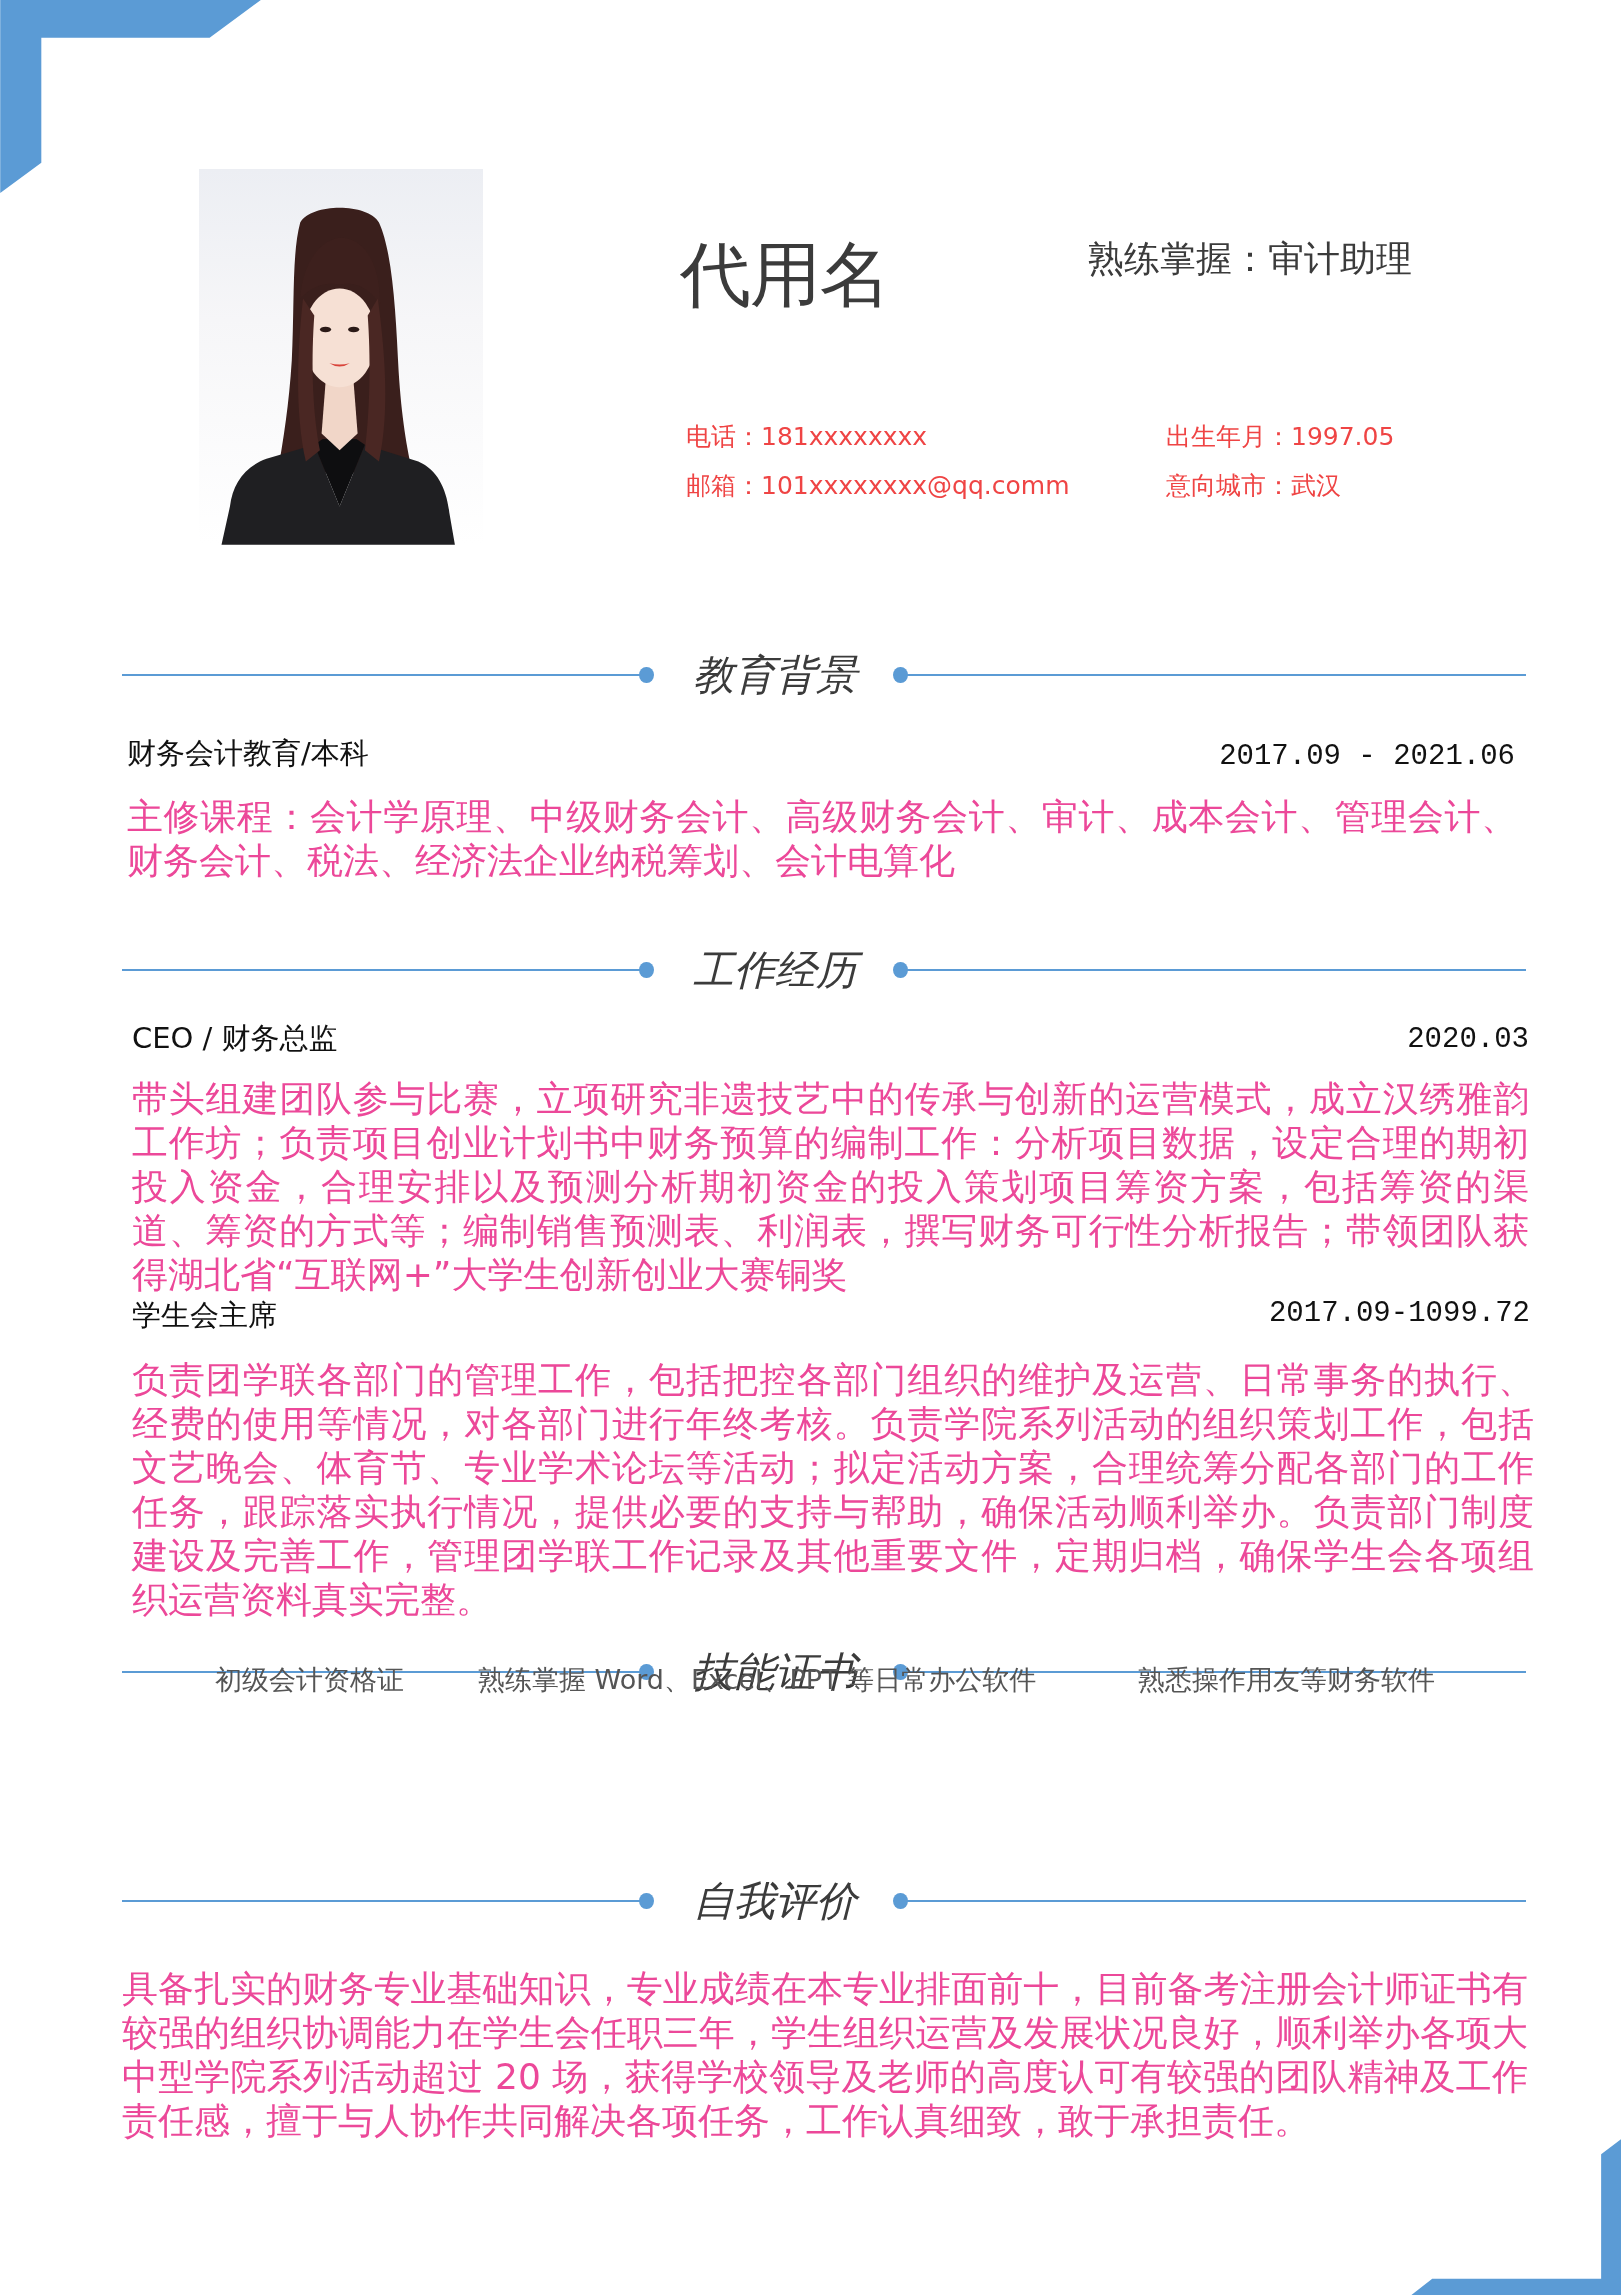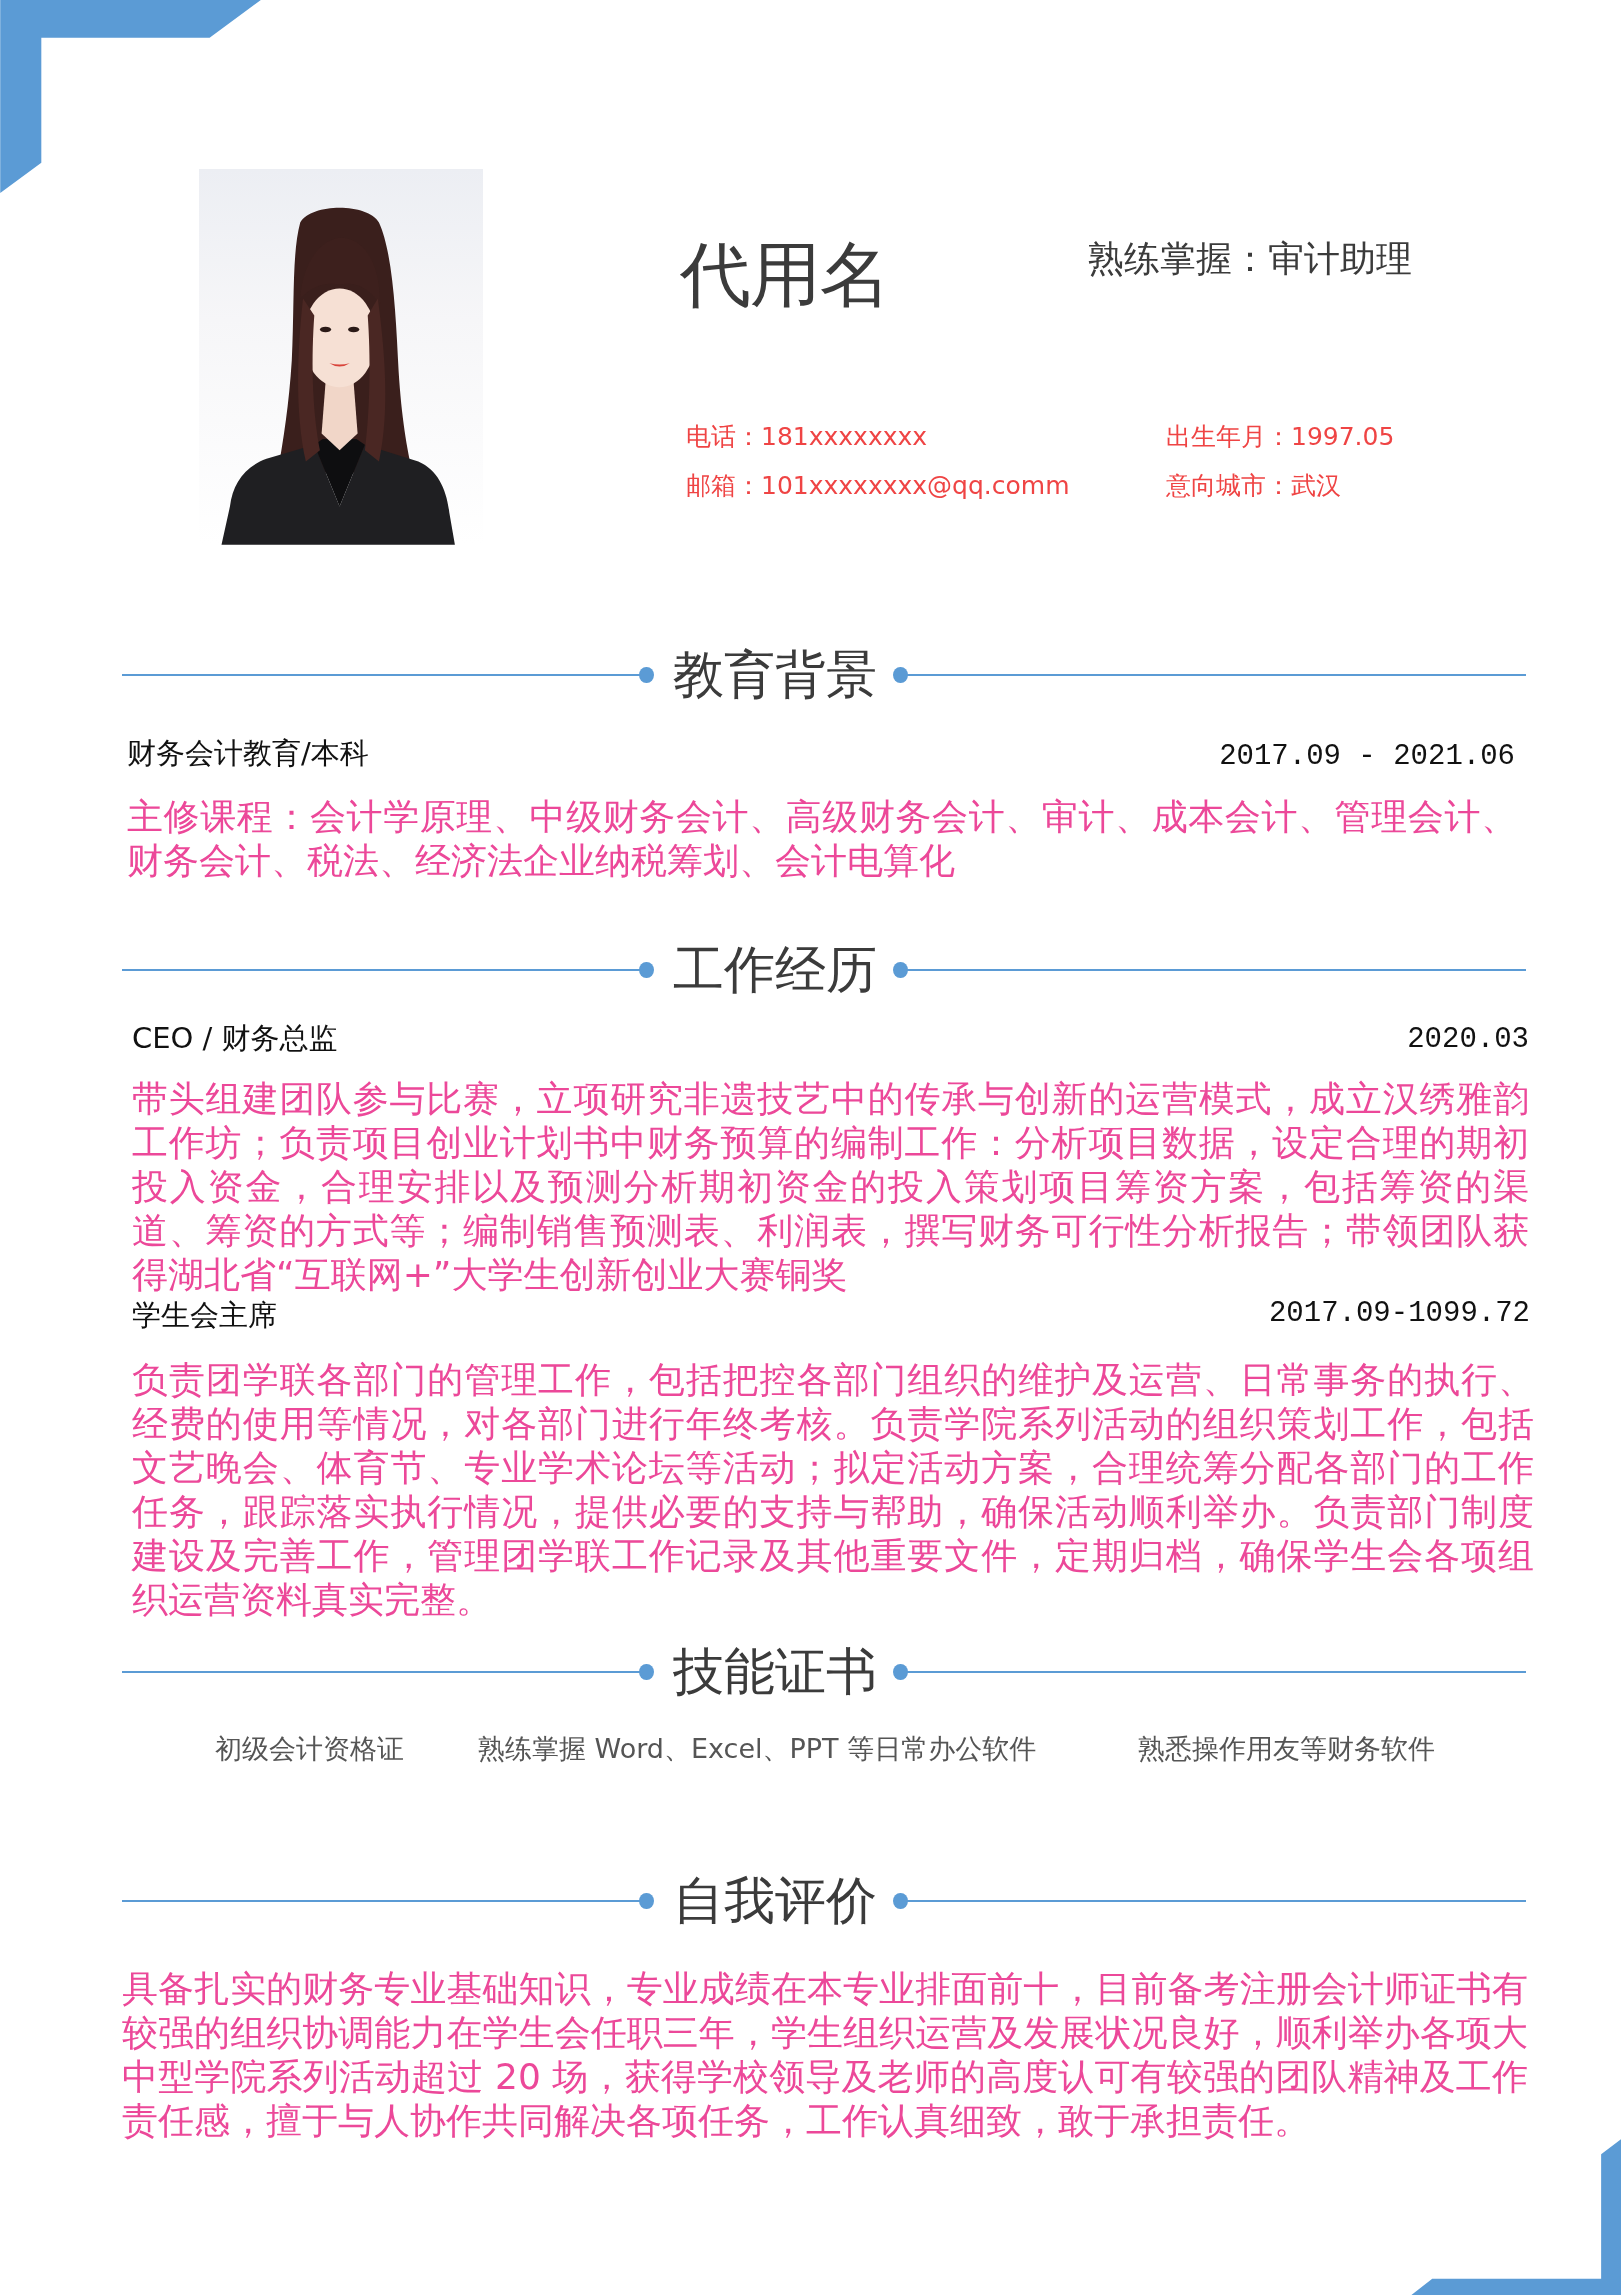--- a/index.html
+++ b/index.html
@@ -30,36 +30,37 @@
   .sec-head { position: absolute; left: 0; width: 1622px; height: 56px; }
   .sec-line {
     position: absolute; height: 1.7px; background: #5b9bd5; top: 27px;
   }
   .sec-dot {
     position: absolute; width: 14.6px; height: 16px; border-radius: 50%;
     background: #5b9bd5; top: 20px;
   }
   .sec-title {
     position: absolute; left: 665px; width: 220px; top: 0;
-    text-align: center; font-size: 51px; line-height: 56px; color: #3b3b3b;
+    text-align: center; font-size: 41px; line-height: 56px; color: #3b3b3b;
     white-space: nowrap;
+    font-style: italic;
   }
   .item-title {
     position: absolute; font-size: 29px; line-height: 39px; color: #111111; white-space: nowrap; text-align: center;
   }
   .item-date {
     position: absolute; font-size: 29px; line-height: 39px; color: #111111;
     text-align: right; white-space: nowrap; font-family: Liberation Mono, monospace;
   }
   .para {
     position: absolute; font-size: 36px; line-height: 44px; color: #ec4899;
     text-align: justify;
   }
   .skill {
-    position: absolute; top: 1729px; font-size: 27px; line-height: 39px;
+    position: absolute; top: 1660px; font-size: 27px; line-height: 39px;
     color: #555555; white-space: nowrap;
   }
 </style>
 </head>
 <body>
 
 <svg class="corner" style="left:0;top:0" width="265" height="197" viewBox="0 0 470 350">
   <polygon points="0,0 463,0 372,67 73,67 73,289 0,343" fill="#5b9bd5"></polygon>
 </svg>
 <svg class="corner" style="left:1408px;top:2134px" width="214" height="161" viewBox="2500 3790 380 286">

